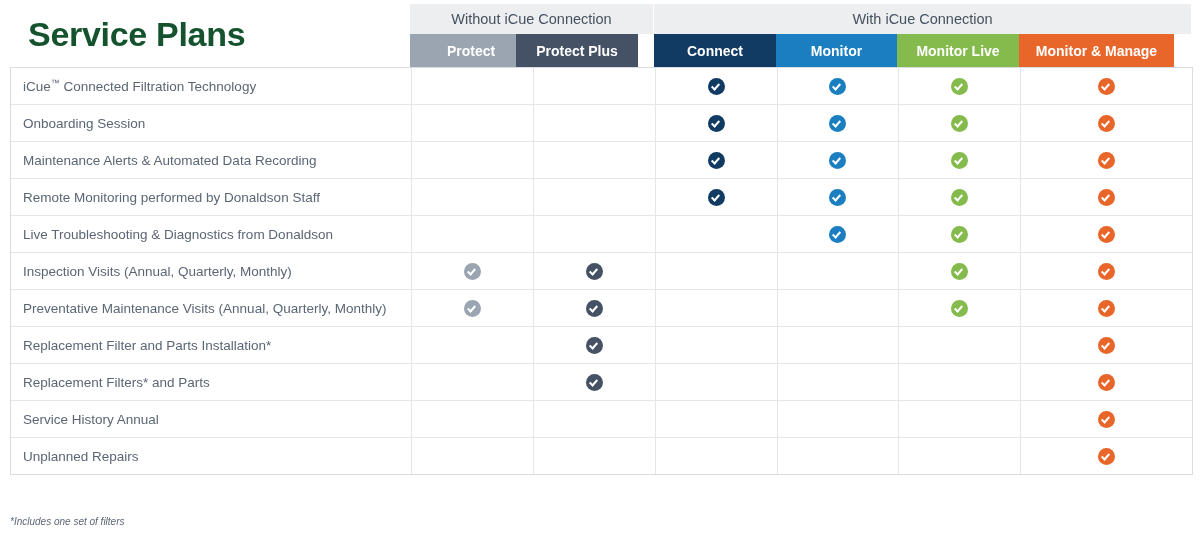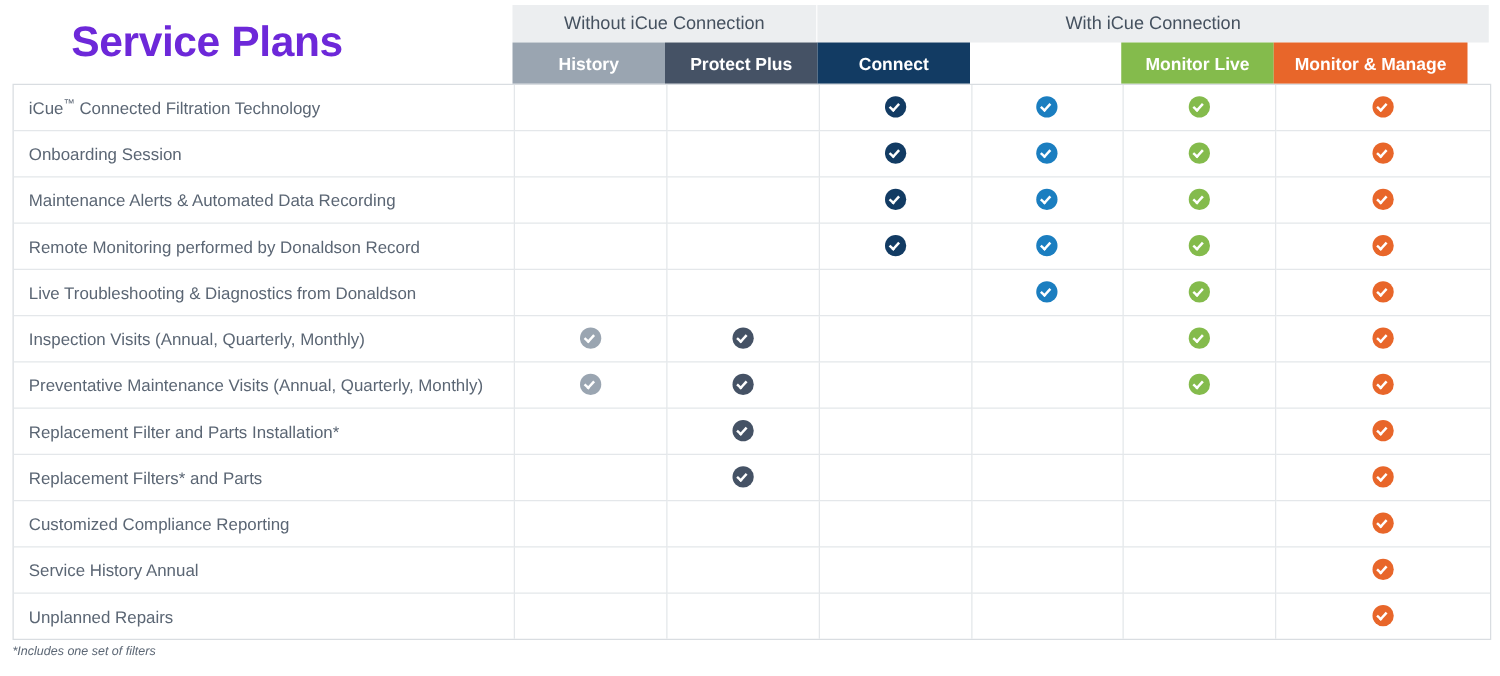--- a/index.html
+++ b/index.html
@@ -27,25 +27,24 @@
     left: 0;
     top: 0;
     width: 410px;
     height: 67px;
     display: flex;
     align-items: center;
   }
   .page-title {
     font-size: 34px;
     font-weight: bold;
-    color: #6d28d9;
+    color: #14532d;
     letter-spacing: -0.3px;
     padding-left: 28px;
     line-height: 1;
-    margin-left: 29px;
   }
 
   
   .group-band {
     position: absolute;
     top: 4px;
     height: 30px;
     background: #eceef0;
     display: flex;
     align-items: center;
@@ -163,27 +162,30 @@
   </div>
 
   <div class="group-band group-without">
     <span>Without iCue Connection</span>
   </div>
   <div class="group-band group-with">
     <span>With iCue Connection</span>
   </div>
 
   <div class="plan-band" id="plan-band-protect" style="left: 410px; width: 122px; background: rgb(154, 165, 177);">
-    <span>History</span>
-  </div>
-  <div class="plan-band" id="plan-band-protect-plus" style="left: 532px; width: 122px; background: rgb(69, 82, 101);">
+    <span>Protect</span>
+  </div>
+  <div class="plan-band" id="plan-band-protect-plus" style="left: 516px; width: 122px; background: rgb(69, 82, 101);">
     <span>Protect Plus</span>
   </div>
   <div class="plan-band" id="plan-band-connect" style="left: 654px; width: 122px; background: rgb(18, 59, 99);">
     <span>Connect</span>
+  </div>
+  <div class="plan-band" id="plan-band-monitor" style="left: 776px; width: 121px; background: rgb(27, 126, 192);">
+    <span>Monitor</span>
   </div>
   <div class="plan-band" id="plan-band-monitor-plus" style="left: 897px; width: 122px; background: rgb(132, 187, 76);">
     <span>Monitor Live</span>
   </div>
   <div class="plan-band" id="plan-band-monitor-manage" style="left: 1019px; width: 155px; background: rgb(232, 102, 42);">
     <span>Monitor &amp; Manage</span>
   </div>
 
   <div class="table">
     <table>
@@ -218,21 +220,21 @@
           <tr>
             <td class="feature">Maintenance Alerts &amp; Automated Data Recording</td>
             <td class="mark"></td>
             <td class="mark"></td>
             <td class="mark"><span class="check" style="background: rgb(18, 59, 99);"></span></td>
             <td class="mark"><span class="check" style="background: rgb(27, 126, 192);"></span></td>
             <td class="mark"><span class="check" style="background: rgb(132, 187, 76);"></span></td>
             <td class="mark"><span class="check" style="background: rgb(232, 102, 42);"></span></td>
           </tr>
           <tr>
-            <td class="feature">Remote Monitoring performed by Donaldson Record</td>
+            <td class="feature">Remote Monitoring performed by Donaldson Staff</td>
             <td class="mark"></td>
             <td class="mark"></td>
             <td class="mark"><span class="check" style="background: rgb(18, 59, 99);"></span></td>
             <td class="mark"><span class="check" style="background: rgb(27, 126, 192);"></span></td>
             <td class="mark"><span class="check" style="background: rgb(132, 187, 76);"></span></td>
             <td class="mark"><span class="check" style="background: rgb(232, 102, 42);"></span></td>
           </tr>
           <tr>
             <td class="feature">Live Troubleshooting &amp; Diagnostics from Donaldson</td>
             <td class="mark"></td>
@@ -272,29 +274,20 @@
           <tr>
             <td class="feature">Replacement Filters* and Parts</td>
             <td class="mark"></td>
             <td class="mark"><span class="check" style="background: rgb(69, 82, 101);"></span></td>
             <td class="mark"></td>
             <td class="mark"></td>
             <td class="mark"></td>
             <td class="mark"><span class="check" style="background: rgb(232, 102, 42);"></span></td>
           </tr>
           <tr>
-            <td class="feature">Customized Compliance Reporting</td>
-            <td class="mark"></td>
-            <td class="mark"></td>
-            <td class="mark"></td>
-            <td class="mark"></td>
-            <td class="mark"></td>
-            <td class="mark"><span class="check" style="background: rgb(232, 102, 42);"></span></td>
-          </tr>
-          <tr>
             <td class="feature">Service History Annual</td>
             <td class="mark"></td>
             <td class="mark"></td>
             <td class="mark"></td>
             <td class="mark"></td>
             <td class="mark"></td>
             <td class="mark"><span class="check" style="background: rgb(232, 102, 42);"></span></td>
           </tr>
           <tr>
             <td class="feature">Unplanned Repairs</td>

